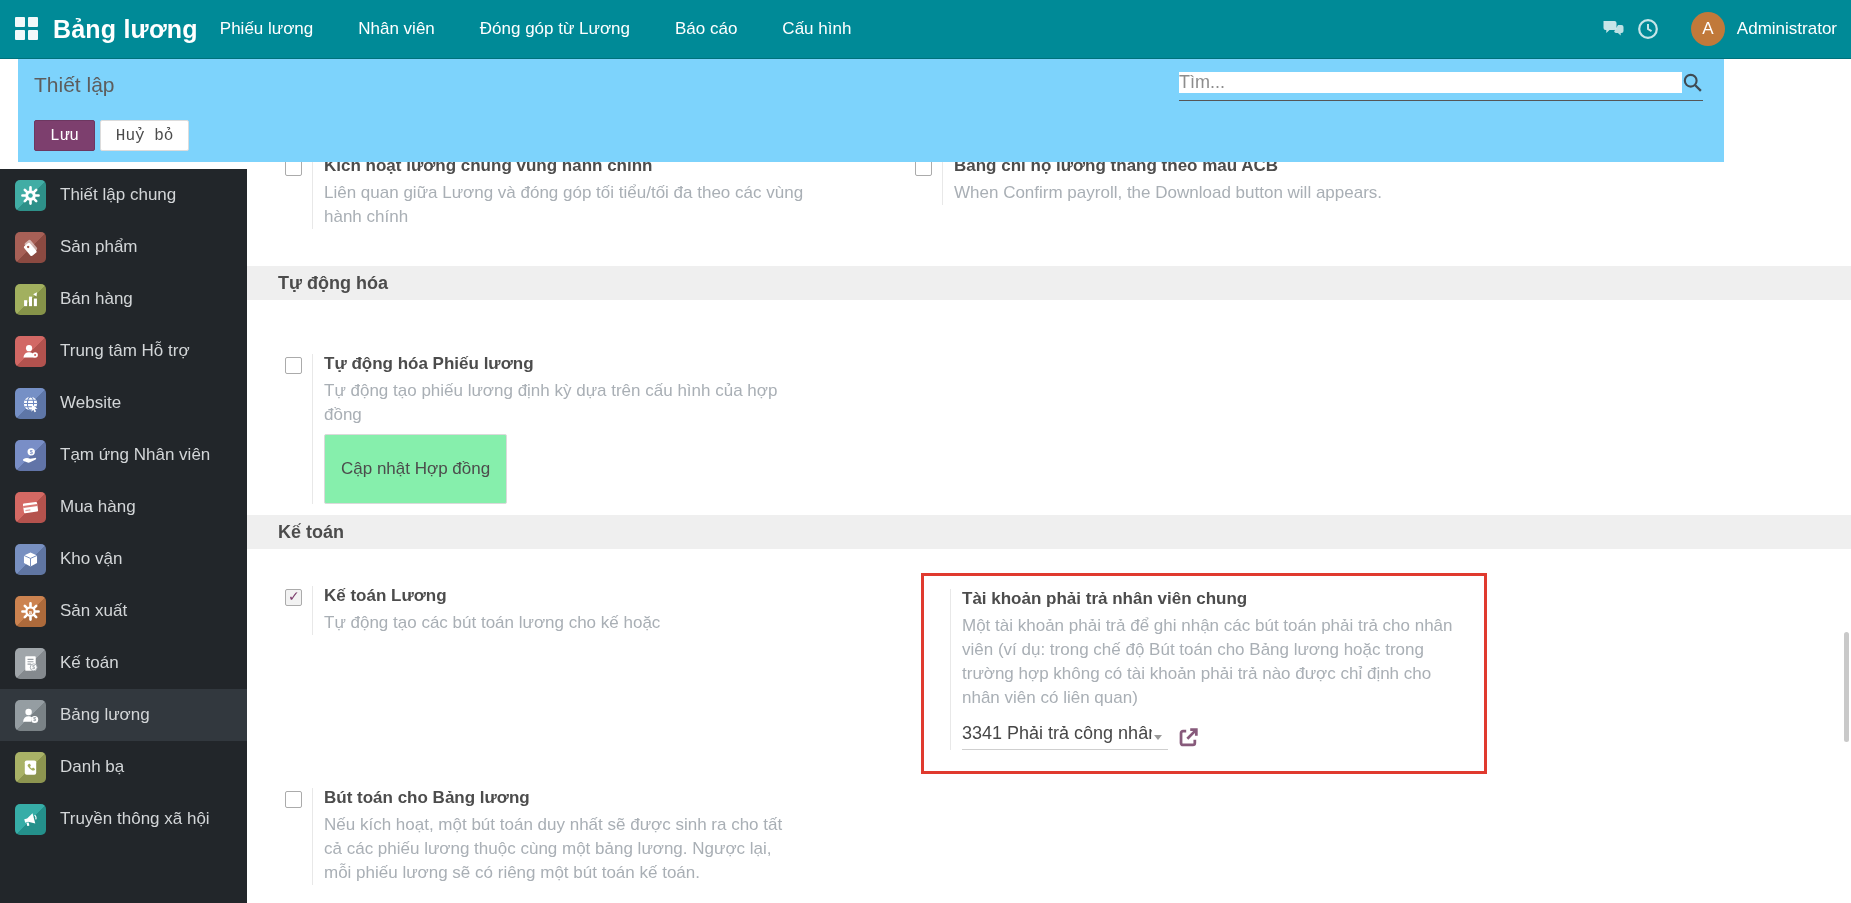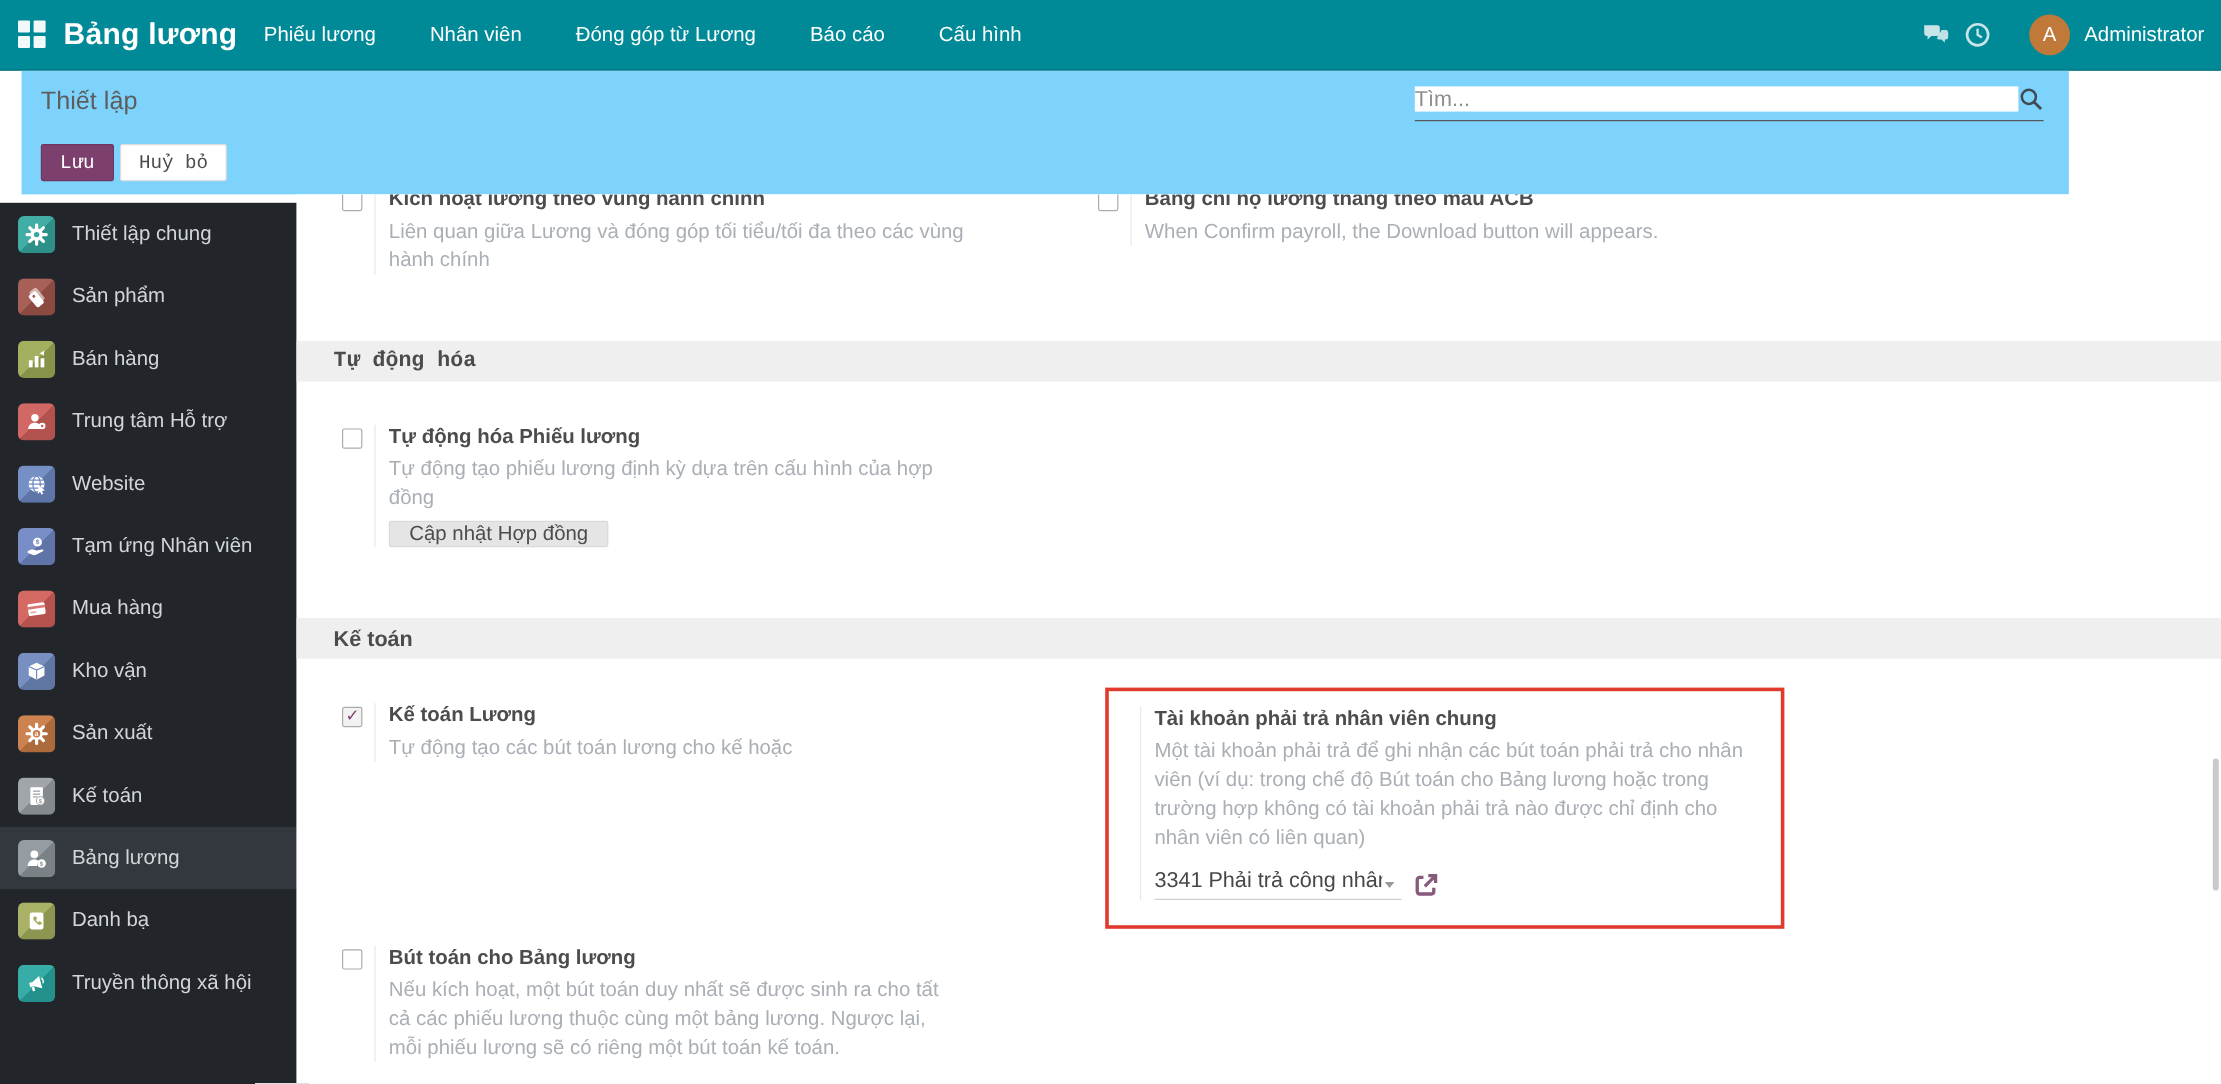--- a/index.html
+++ b/index.html
@@ -49,21 +49,21 @@
                  display:flex; align-items:center; padding-left:31px; font-size:18px; font-weight:700; color:#4c4c4c; }
   .setting { position:absolute; display:flex; }
   .checkbox { width:17px; height:17px; border:1px solid #ababab; border-radius:2px; background:#fff;
               margin-top:3px; flex:0 0 17px; cursor:pointer; position:relative; }
   .checkbox[data-checked="true"] { background:#f2f2f2; }
   .checkbox[data-checked="true"]::after { content:"✓"; position:absolute; top:-2px; left:2px;
               color:#7d3f6e; font-size:14px; font-weight:700; }
   .s-text { border-left:1px solid #e8e8e8; padding-left:11px; margin-left:10px; }
   .s-title { font-size:17px; font-weight:700; color:#4c4c4c; margin-bottom:5px; }
   .s-desc { font-size:17px; color:#a9afb5; line-height:24px; }
-  .s-btn { margin-top:7px; padding:0 16px; background:#e5e5e5; border:1px solid #dadada; border-radius:2px;
+  .s-btn { margin-top:7px; padding:24px 16px; background:#86efac; border:1px solid #dadada; border-radius:2px;
            font-size:17px; color:#4c4c4c; cursor:pointer; display:inline-block; }
   .redbox { position:absolute; left:674px; top:411px; width:566px; height:201px;
             border:3px solid #e03a2f; padding:13px 18px 0 26px; }
   .redbox .s-text { margin-left:0; }
   .field-row { display:flex; align-items:center; margin-top:13px; }
   .field { display:flex; align-items:flex-end; border-bottom:1px solid #cfcfcf; padding-bottom:5px; width:206px; cursor:pointer; }
   .field-value { font-size:18px; color:#474747; white-space:nowrap; overflow:hidden; width:190px; }
   .caret { width:0; height:0; border-left:4px solid transparent; border-right:4px solid transparent;
            border-top:5px solid #9a9a9a; margin:0 0 4px 2px; }
   .ext-link { margin-left:9px; margin-top:2px; cursor:pointer; display:flex; }
@@ -295,34 +295,34 @@
         </span>
       <span class="side-label">Truyền thông xã hội</span>
     </div>
   </div>
 
   <div class="main">
 
     <div class="setting" style="top:-6px; left:38px;">
       <span class="checkbox" data-checked="false"></span>
       <div class="s-text">
-        <div class="s-title">Kích hoạt lương theo vùng hành chính</div>
+        <div class="s-title">Kích hoạt lương chung vùng hành chính</div>
         <div class="s-desc" style="width:482px;">Liên quan giữa Lương và đóng góp tối tiểu/tối đa theo các vùng hành chính</div>
       </div>
     </div>
 
     <div class="setting" style="top:-6px; left:668px;">
       <span class="checkbox" data-checked="false"></span>
       <div class="s-text">
         <div class="s-title">Bảng chi hộ lương tháng theo mẫu ACB</div>
         <div class="s-desc" style="width:580px;">When Confirm payroll, the Download button will appears.</div>
       </div>
     </div>
 
-    <div class="section-bar" style="top:122px;font-family:Liberation Mono, monospace;">Tự động hóa</div>
+    <div class="section-bar" style="top:104px;">Tự động hóa</div>
 
     <div class="setting" style="top:192px; left:38px;">
       <span class="checkbox" data-checked="false"></span>
       <div class="s-text">
         <div class="s-title">Tự động hóa Phiếu lương</div>
         <div class="s-desc" style="width:475px;">Tự động tạo phiếu lương định kỳ dựa trên cấu hình của hợp đồng</div>
         <div class="s-btn">Cập nhật Hợp đồng</div>
       </div>
     </div>
 

